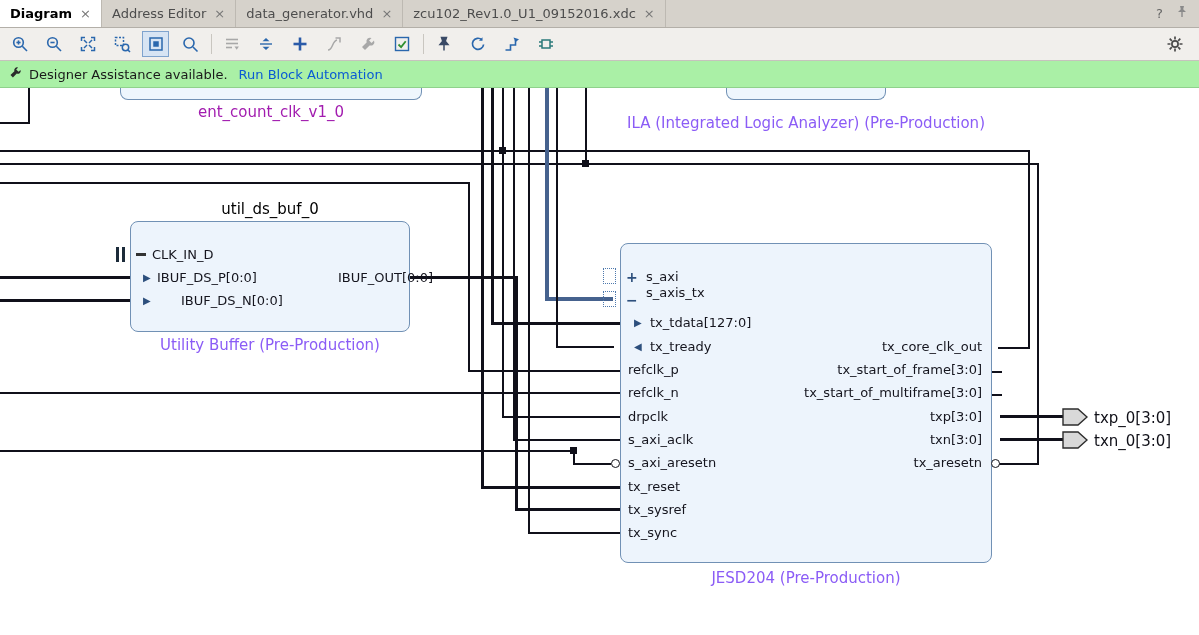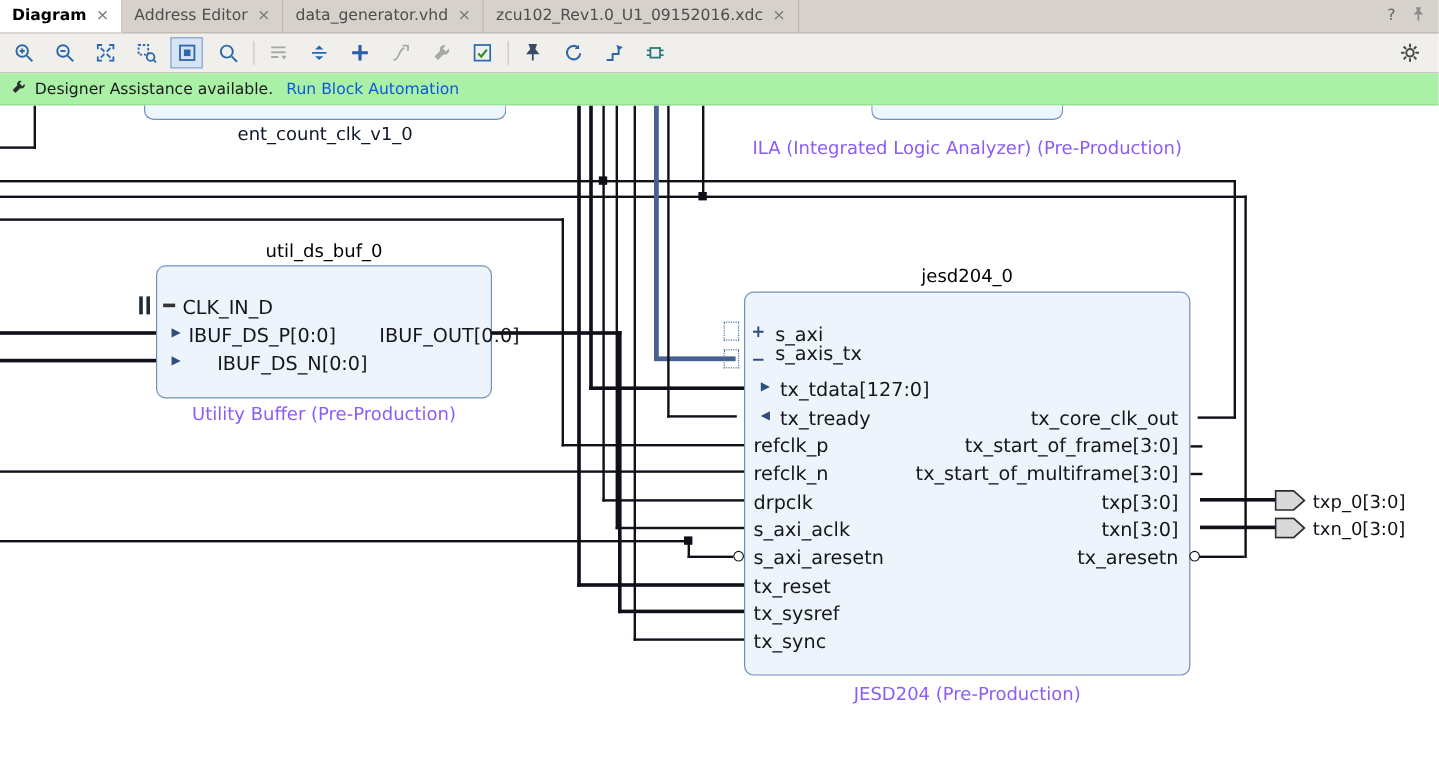--- a/index.html
+++ b/index.html
@@ -35,21 +35,21 @@
 
   .w { position:absolute; background:#10101a; }
   .w.blue { background:#46628e; }
   .jdot { position:absolute; width:7px; height:7px; background:#10101a; }
   .pcirc { position:absolute; width:9px; height:9px; border:1.7px solid #15151c; border-radius:50%; background:#fff; }
 
   .block { position:absolute; background:#edf4fc; border:1.4px solid #7191b5; border-radius:8px; }
   .frag  { position:absolute; background:#eef6fd; border:1.4px solid #7191b5; border-top:none; border-radius:0 0 8px 8px; }
   .btitle { position:absolute; font-size:15px; color:#000000; text-align:center; white-space:nowrap; }
   .bsub   { position:absolute; font-size:15px; color:#8b5cf6; text-align:center; white-space:nowrap; }
-  .port { position:absolute; font-size:16px; color:#15151e; white-space:nowrap; }
+  .port { position:absolute; font-size:13px; color:#15151e; white-space:nowrap; }
   .port.r { text-align:right; }
   .pg { position:absolute; color:#2d4f7d; font-weight:bold; font-size:14px; line-height:14px; }
   .parr { position:absolute; color:#2d4f7d; font-size:10px; line-height:10px; }
   .dash { position:absolute; background:#333; }
   .difbar { position:absolute; width:3px; height:15px; background:#1c2b3a; }
   .dotgrid { position:absolute; width:13px; height:16px; border:1px dotted #4e79ad; }
   .extlabel { position:absolute; font-size:15px; color:#101018; white-space:nowrap; }
 </style>
 </head>
 <body>
@@ -268,39 +268,38 @@
   <div class="w" style="left:573px;top:362px;width:2px;height:15px;"></div>
   <div class="w" style="left:573px;top:375px;width:38px;height:2px;"></div>
   <div class="jdot" style="left:570px;top:359px;"></div>
 
   <div class="w" style="left:1000px;top:327px;width:64px;height:3px;"></div>
   <div class="w" style="left:1000px;top:350px;width:64px;height:3px;"></div>
   <div class="w" style="left:992px;top:283px;width:10px;height:2px;"></div>
   <div class="w" style="left:992px;top:306px;width:10px;height:2px;"></div>
 
   <div class="frag" style="left:120px;top:-4px;width:302px;height:16px;"></div>
-  <div class="btitle" style="left:120px;top:15px;width:302px;color:#0f172a;">ent_count_clk_v1_0</div>
+  <div class="btitle" style="left:120px;top:15px;width:302px;color:#a21caf;">ent_count_clk_v1_0</div>
 
   <div class="frag" style="left:726px;top:-4px;width:160px;height:16px;"></div>
   <div class="bsub" style="left:606px;top:26px;width:400px;">ILA (Integrated Logic Analyzer) (Pre-Production)</div>
 
   <div class="btitle" style="left:130px;top:112px;width:280px;">util_ds_buf_0</div>
   <div class="block" style="left:130px;top:133px;width:280px;height:111px;"></div>
   <div class="difbar" style="left:116px;top:159px;"></div>
   <div class="difbar" style="left:122px;top:159px;"></div>
   <div class="dash" style="left:136px;top:165px;width:10px;height:3px;"></div>
   <div class="port" style="left:152px;top:159px;">CLK_IN_D</div>
   <div class="parr" style="left:143px;top:185px;">▶</div>
   <div class="port" style="left:157px;top:182px;">IBUF_DS_P[0:0]</div>
   <div class="parr" style="left:143px;top:208px;">▶</div>
   <div class="port" style="left:157px;top:205px;margin-left:24px;">IBUF_DS_N[0:0]</div>
   <div class="port r" style="left:250px;top:182px;width:152px;margin-left:31px;">IBUF_OUT[0:0]</div>
   <div class="bsub" style="left:95px;top:248px;width:350px;">Utility Buffer (Pre-Production)</div>
 
-  <div class="btitle" style="left:620px;top:133px;width:372px;">jesd204_0</div>
   <div class="block" style="left:620px;top:155px;width:372px;height:320px;"></div>
   <div class="dotgrid" style="left:603px;top:180px;"></div>
   <div class="dotgrid" style="left:603px;top:203px;"></div>
 
   <div class="pg" style="left:626px;top:182px;">+</div>
   <div class="port" style="left:646px;top:181px;">s_axi</div>
   <div class="pg" style="left:626px;top:205px;">−</div>
   <div class="port" style="left:646px;top:197px;text-align:right;">s_axis_tx</div>
   <div class="parr" style="left:634px;top:230px;">▶</div>
   <div class="port" style="left:650px;top:227px;">tx_tdata[127:0]</div>

